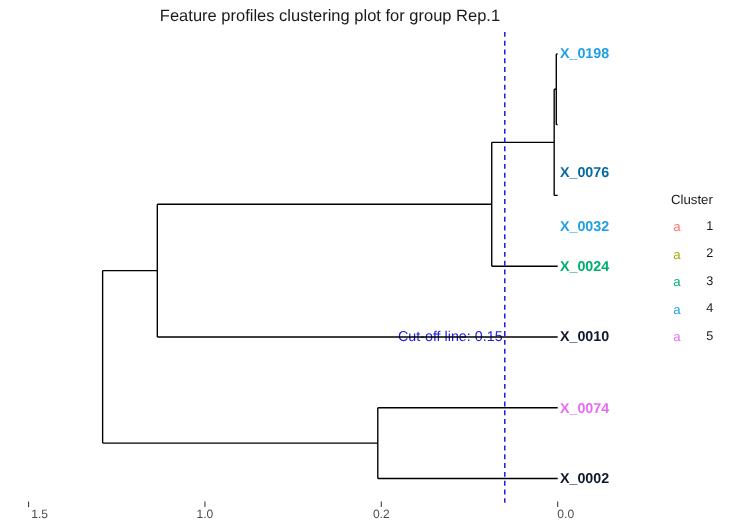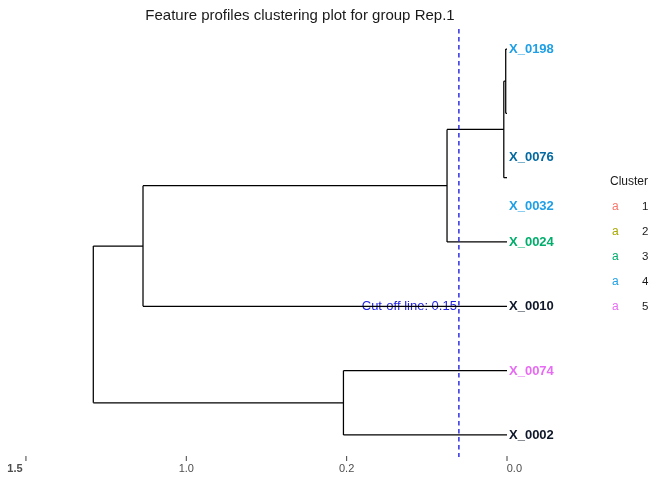--- a/index.html
+++ b/index.html
@@ -69,21 +69,21 @@
       <div class="leaf-label" style="left: 509px; top: 41px; color: rgb(30, 159, 230);">X_0198</div>
       <div class="leaf-label" style="left: 509px; top: 105.33px; color: #0369a1; margin-top: 44px;">X_0076</div>
       <div class="leaf-label" style="left: 509px; top: 169.66px; color: rgb(30, 159, 230); margin-top: 28px;">X_0032</div>
       <div class="leaf-label" style="left: 509px; top: 233.99px; color: rgb(0, 174, 108); text-align: right;">X_0024</div>
       <div class="leaf-label" style="left: 509px; top: 298.32px; color: #0f172a;">X_0010</div>
       <div class="leaf-label" style="left: 509px; top: 362.65px; color: rgb(231, 107, 243);">X_0074</div>
       <div class="leaf-label" style="left: 509px; top: 426.98px; color: #0f172a;">X_0002</div>
     </div>
 
   <div id="axis">
-      <div class="tick-label" style="left: 0; font-weight: bold;">1.5</div>
+      <div class="tick-label" style="left: 21px;">1.5</div>
       <div class="tick-label" style="left: 171.3px;">1.0</div>
       <div class="tick-label" style="left: 331.65px;">0.2</div>
       <div class="tick-label" style="left: 492px; text-align: right;">0.0</div>
     </div>
 
   <div class="legend">
     <div class="legend-title">Cluster</div>
     <div id="legend-items">
         <div class="legend-row">
           <span class="legend-key" style="color: rgb(248, 118, 109);">a</span>

